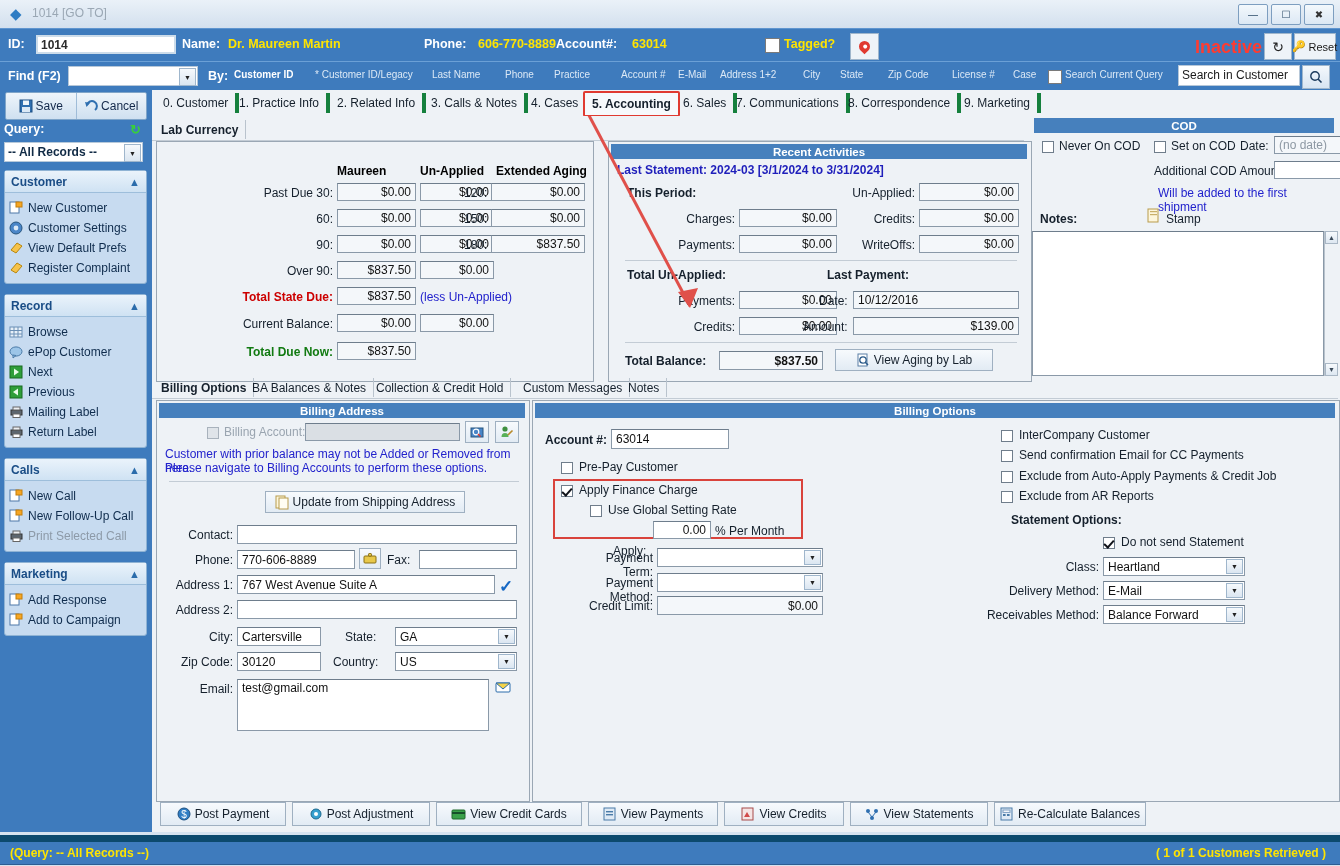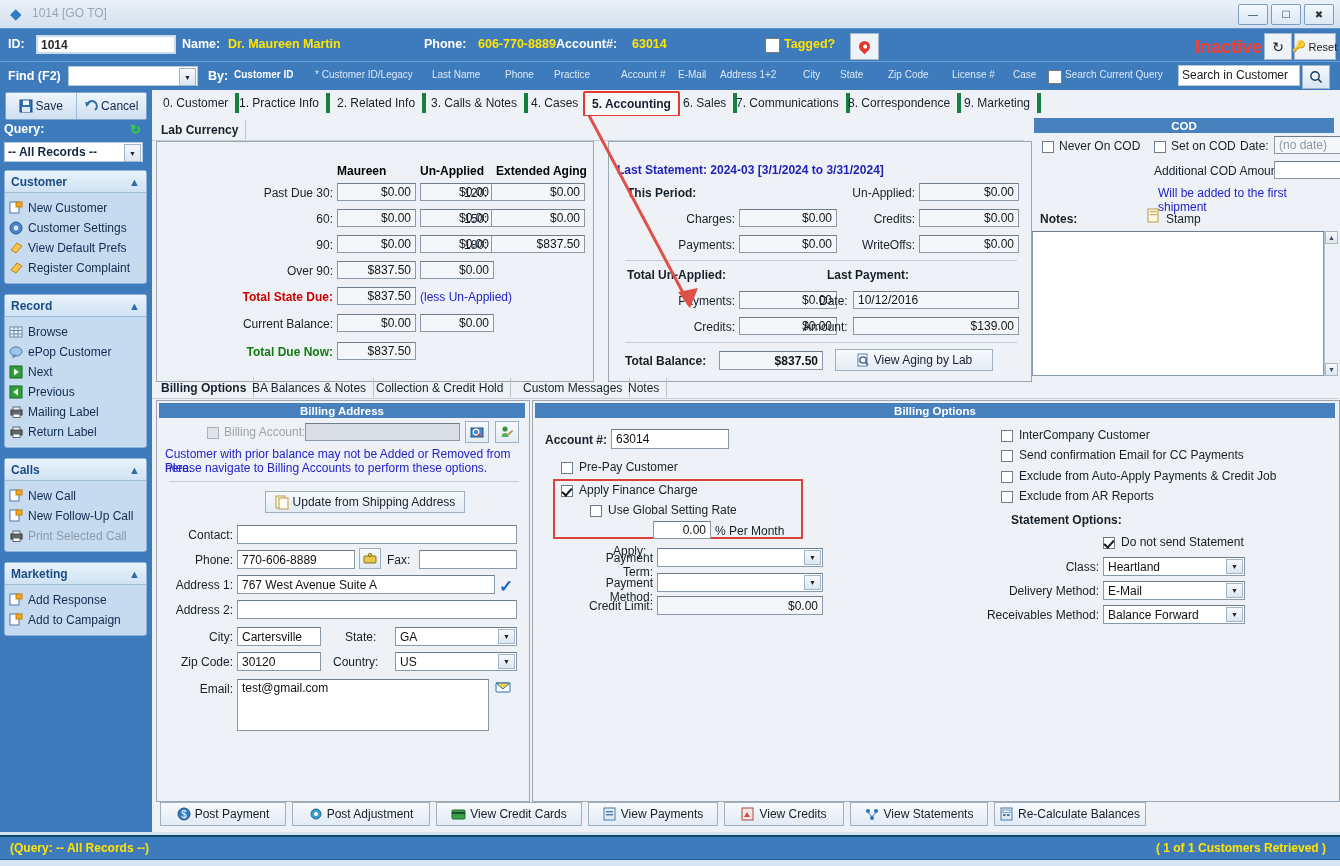--- a/index.html
+++ b/index.html
@@ -117,21 +117,21 @@
   .sel{position:absolute;background:#fff;border:1px solid #8a99a8;border-top-color:#6e7d8c;box-sizing:border-box;
      font-size:12px;color:#111;padding:1px 4px;display:flex;align-items:center;}
   .sel .arrow{position:absolute;right:1px;top:1px;bottom:1px;width:15px;background:linear-gradient(#f6f9fc,#dbe6f1);
     border:1px solid #9fb6cc;display:flex;align-items:center;justify-content:center;font-size:7px;color:#222;}
 
   .btn{position:absolute;background:linear-gradient(#f7fafd,#e2ebf4);border:1px solid #9fb0c1;border-radius:0;
      display:flex;align-items:center;justify-content:center;gap:4px;font-size:12px;color:#15202c;box-sizing:border-box;}
 
   .hl{position:absolute;border:2px solid #d9433c;box-sizing:border-box;}
   .statusbar{position:absolute;left:0;top:835px;width:1340px;height:22px;background:#3e7bbd;
-     border-top:2px solid #0c4a6e;border-bottom:1px solid #2d5d93;}
+     border-top:7px solid #0c4a6e;border-bottom:1px solid #2d5d93;}
   .statusbar .s{position:absolute;top:4px;color:#ffe400;font-weight:bold;font-size:12px;}
 
   .scrollbar{position:absolute;width:14px;background:#eef2f6;border-left:1px solid #b9c3cd;}
   .scrollbar .ar{position:absolute;left:0;width:13px;height:13px;background:linear-gradient(#f7fafd,#dde7f1);
      border:1px solid #a9b7c5;box-sizing:border-box;display:flex;align-items:center;justify-content:center;
      font-size:7px;color:#3a4a5a;}
   .divline{position:absolute;height:1px;background:#c3ccd5;}
   .arrowline{position:absolute;pointer-events:none;}
 </style>
 </head>
@@ -458,20 +458,21 @@
 
       <div class="lb" style="left:60px;top:175px;width:116px;text-align:right;">Current Balance:</div>
       <div class="fld r" style="left:180px;top:172px;width:79px;height:18px;">$0.00</div>
       <div class="fld r" style="left:263px;top:172px;width:74px;height:18px;">$0.00</div>
 
       <div class="lb b" style="left:40px;top:203px;width:136px;text-align:right;color:#117a11;">Total Due Now:</div>
       <div class="fld r" style="left:180px;top:200px;width:79px;height:18px;">$837.50</div>
     </div>
 
     <div class="panel" style="left:456px;top:25px;width:422px;height:239px;">
+      <div class="panel-hd" style="margin:2px 2px 0 2px;width:416px;">Recent Activities</div>
 
       <div class="lb b" style="left:8px;top:21px;color:#1f1fbb;">Last Statement: 2024-03  [3/1/2024 to 3/31/2024]</div>
 
       <div class="lb b" style="left:18px;top:44px;">This Period:</div>
       <div class="lb" style="left:40px;top:70px;width:86px;text-align:right;">Charges:</div>
       <div class="fld r" style="left:130px;top:67px;width:98px;height:18px;">$0.00</div>
       <div class="lb" style="left:40px;top:96px;width:86px;text-align:right;">Payments:</div>
       <div class="fld r" style="left:130px;top:93px;width:98px;height:18px;">$0.00</div>
 
       <div class="lb" style="left:206px;top:44px;width:100px;text-align:right;">Un-Applied:</div>

